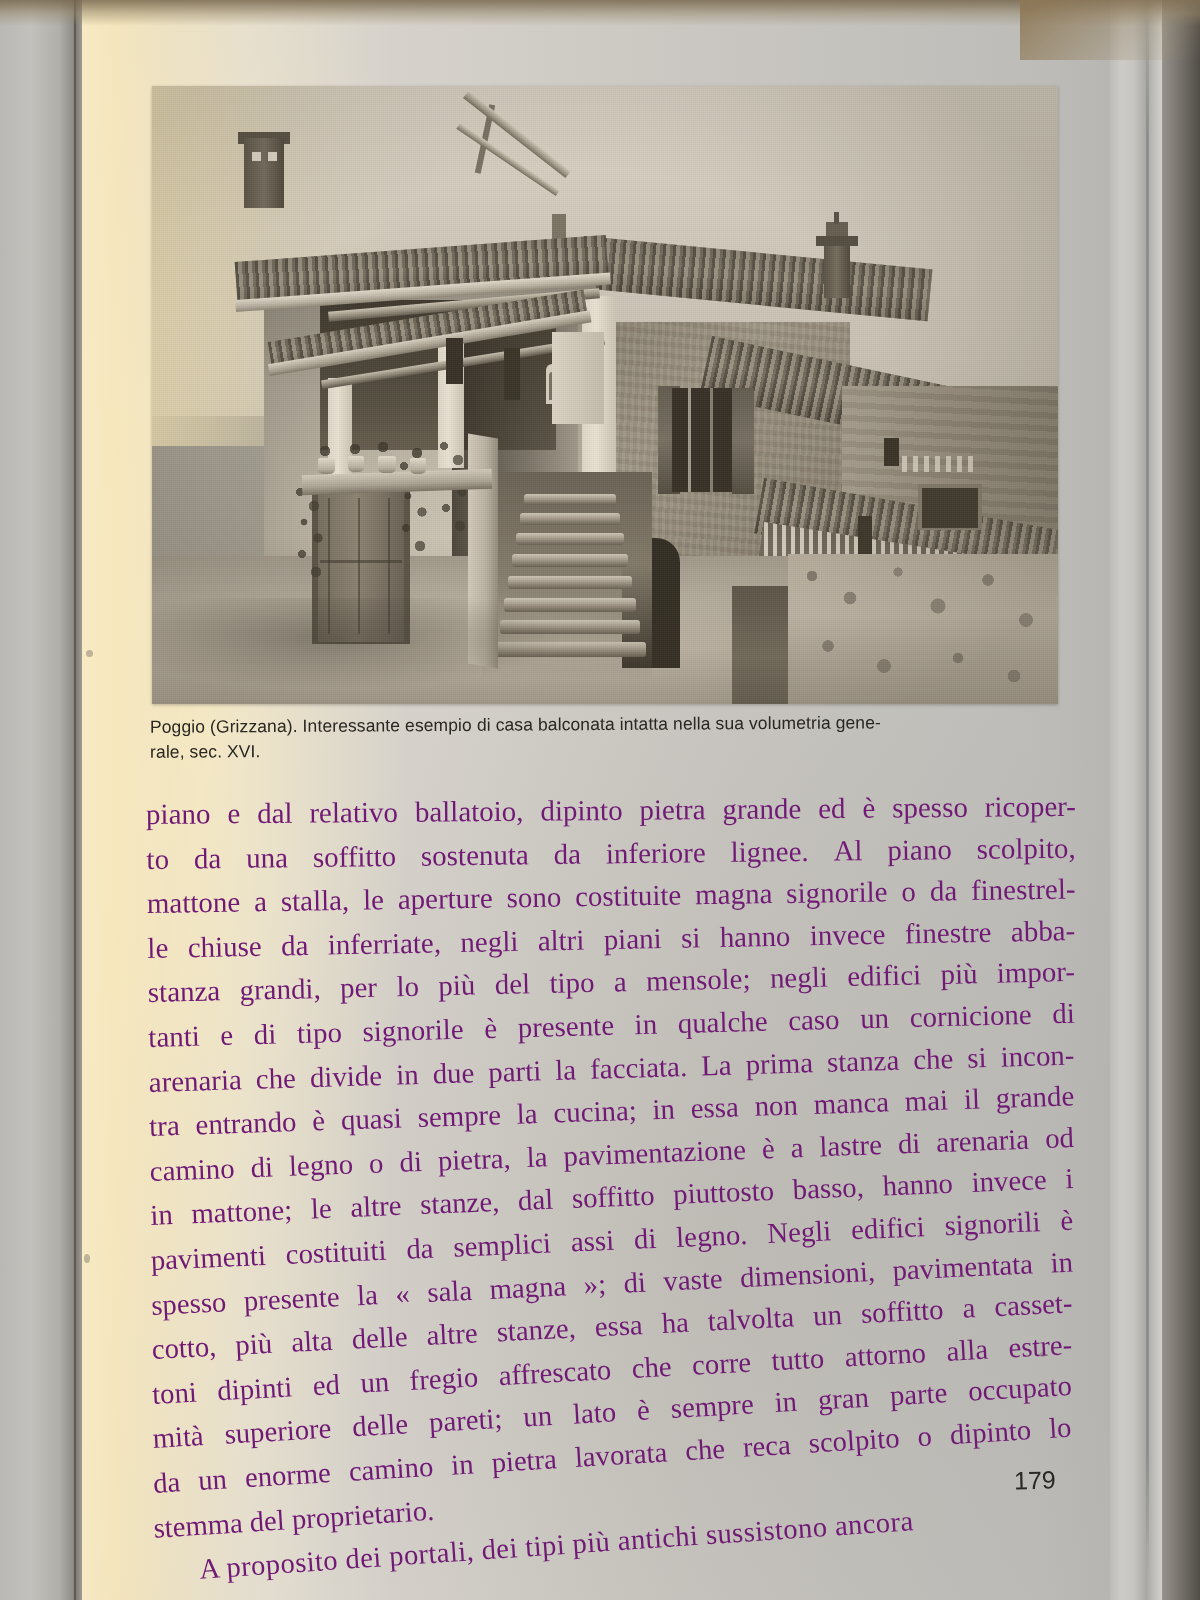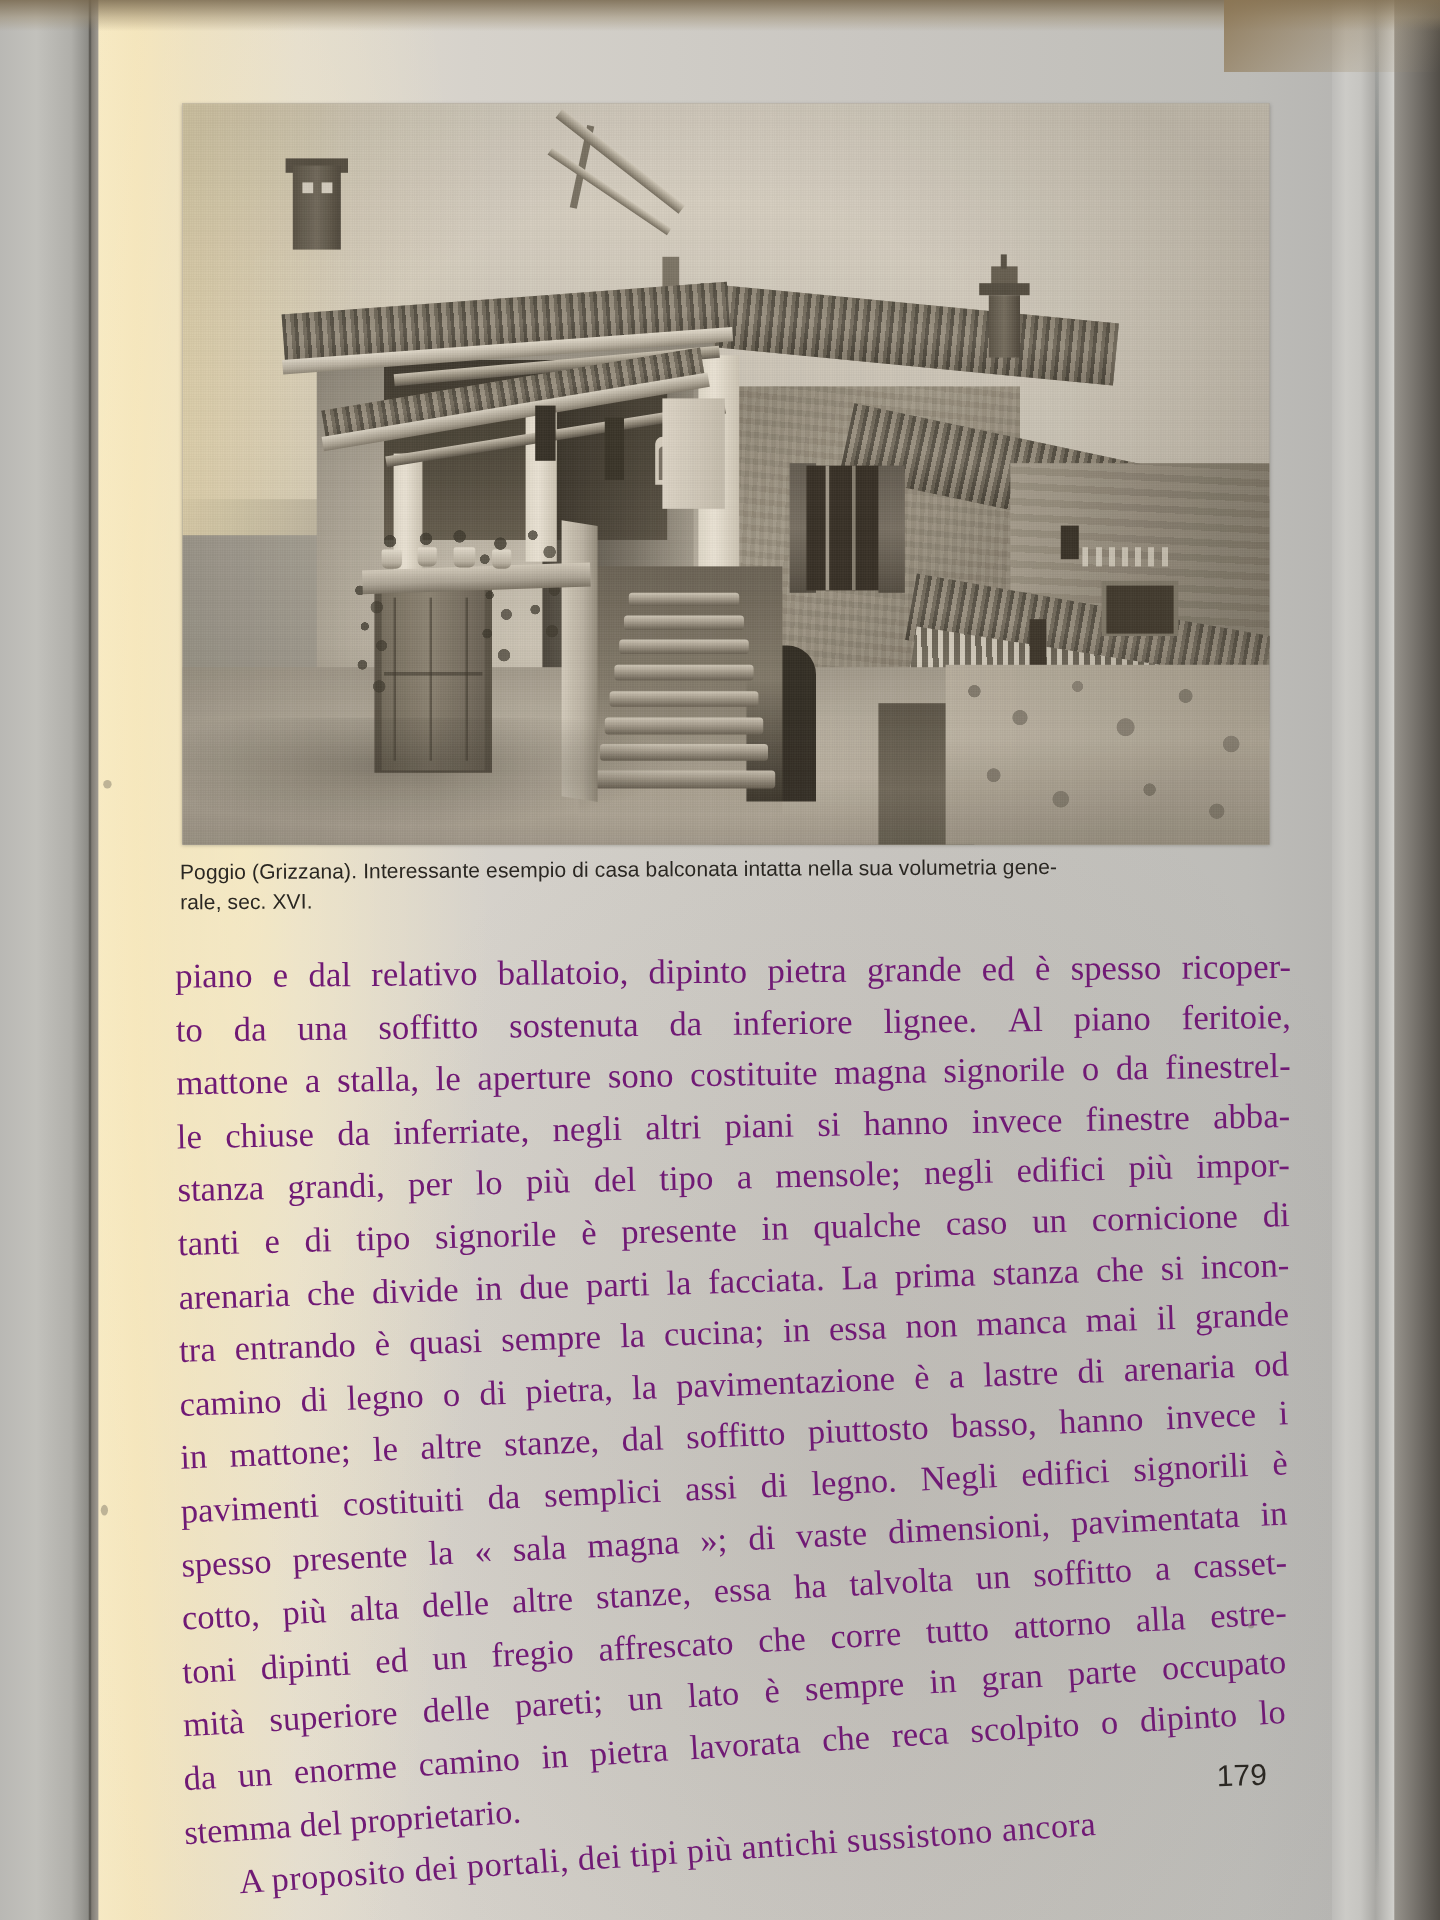--- a/index.html
+++ b/index.html
@@ -587,21 +587,21 @@
         <span>to</span>
         <span>da</span>
         <span>una</span>
         <span>soffitto</span>
         <span>sostenuta</span>
         <span>da</span>
         <span>inferiore</span>
         <span>lignee.</span>
         <span>Al</span>
         <span>piano</span>
-        <span>feritoie,</span>
+        <span>scolpito,</span>
       </div>
       <div class="ln j" style="transform: translateX(0.94px) rotate(-0.9deg) scale(0.9986);">
         <span>mattone</span>
         <span>a</span>
         <span>stalla,</span>
         <span>le</span>
         <span>aperture</span>
         <span>sono</span>
         <span>costituite</span>
         <span>magna</span>

